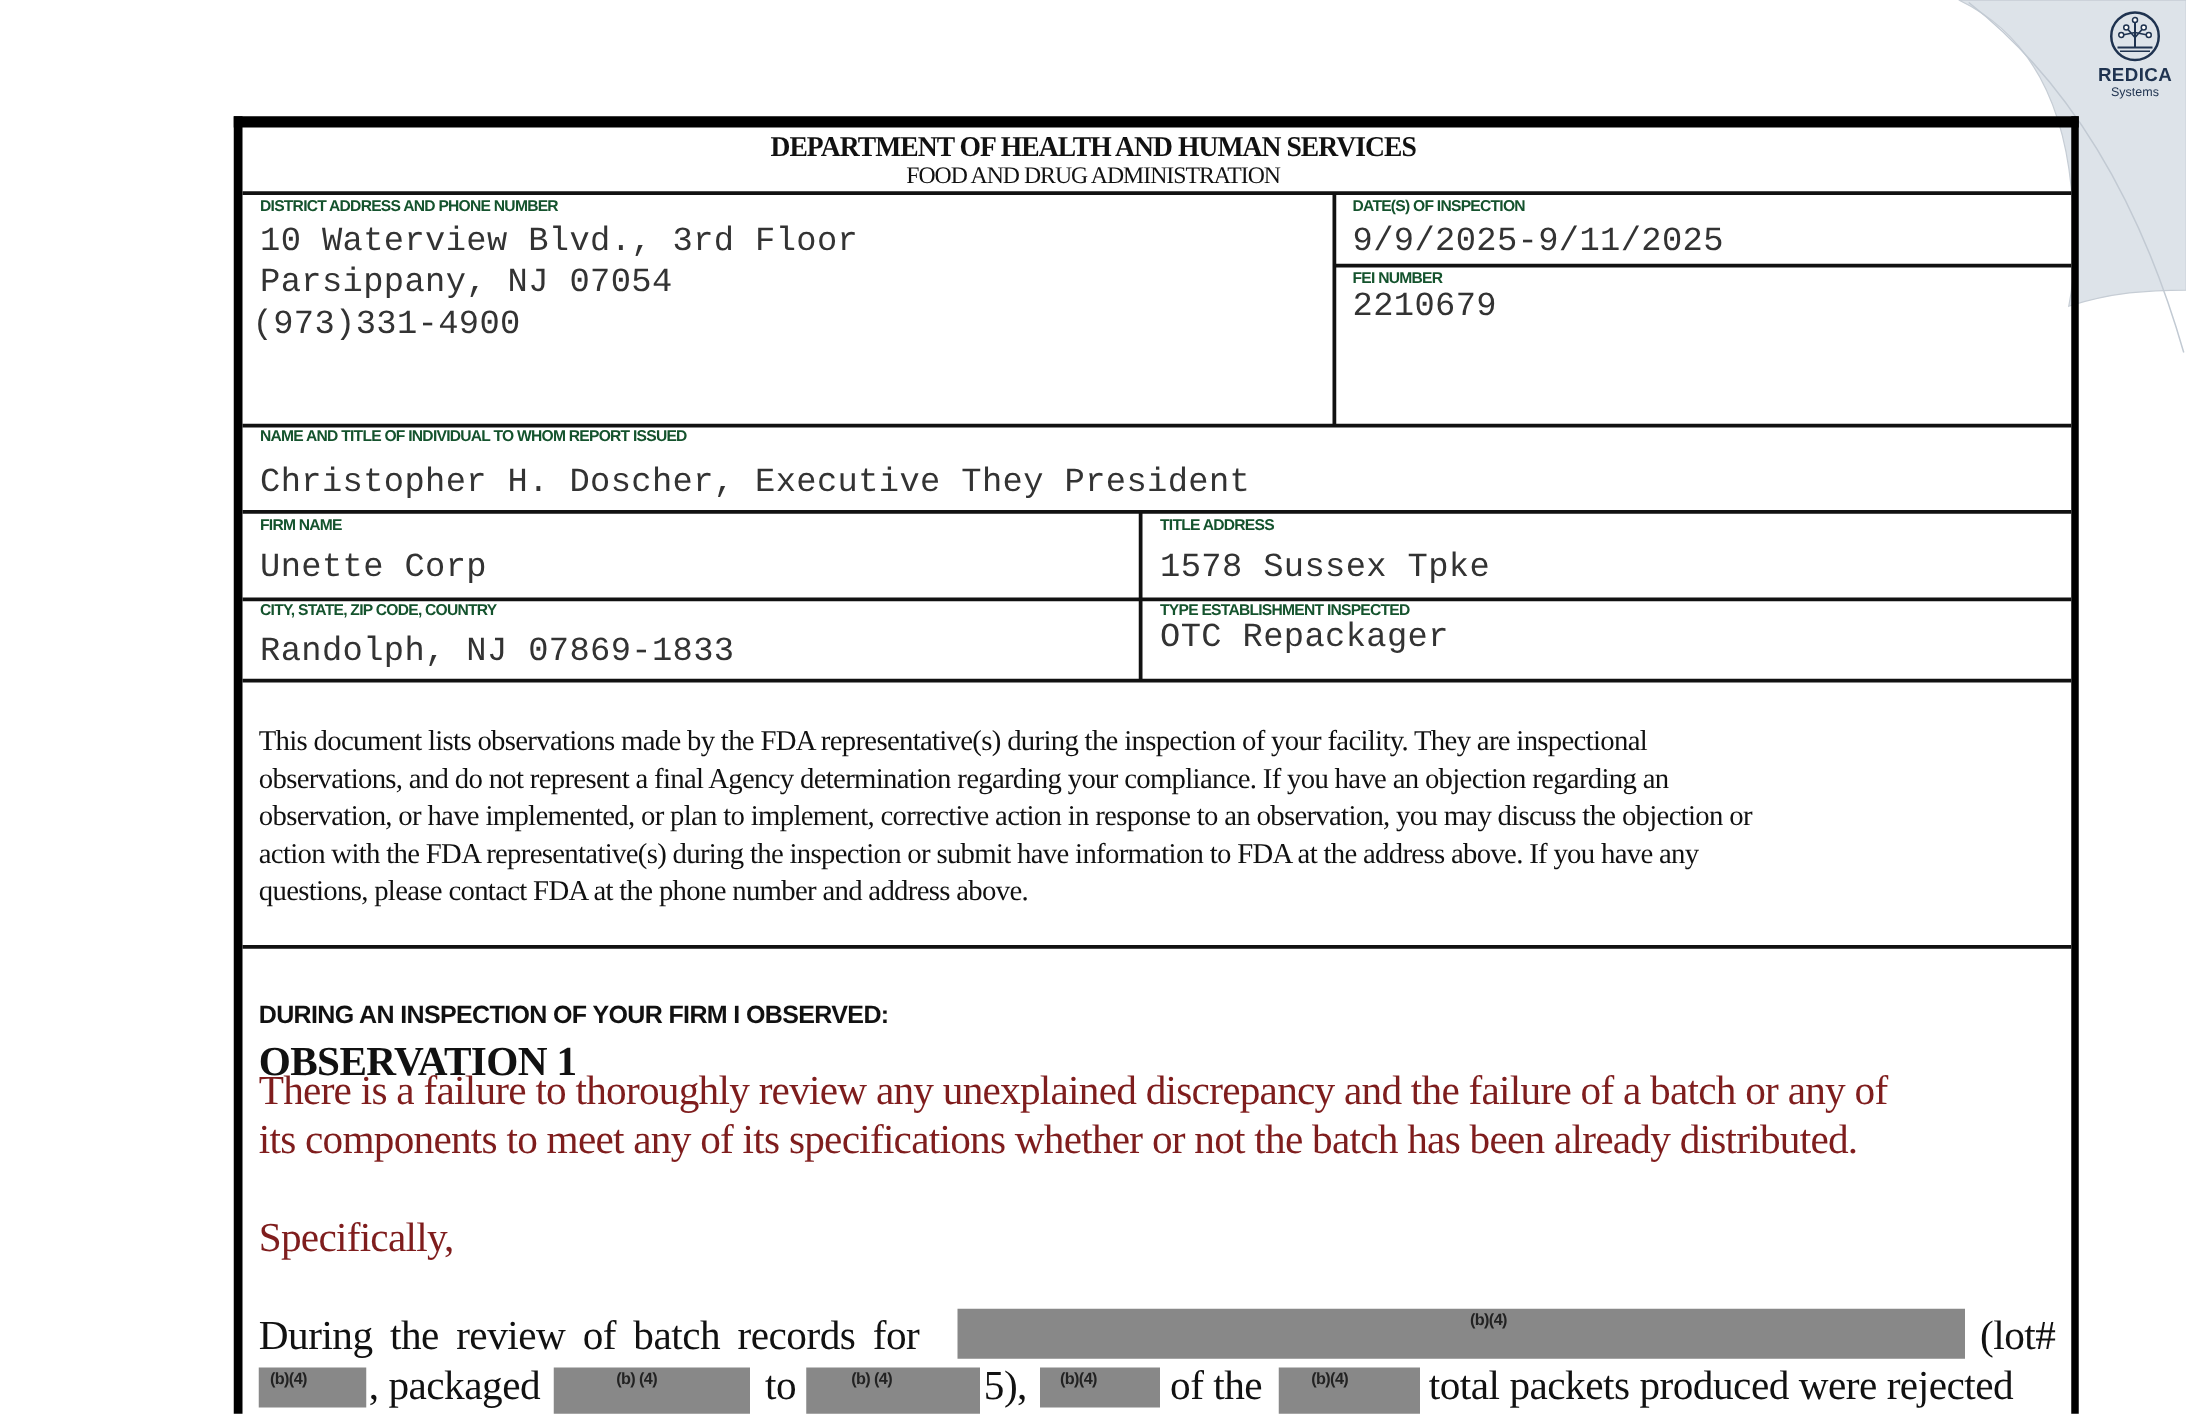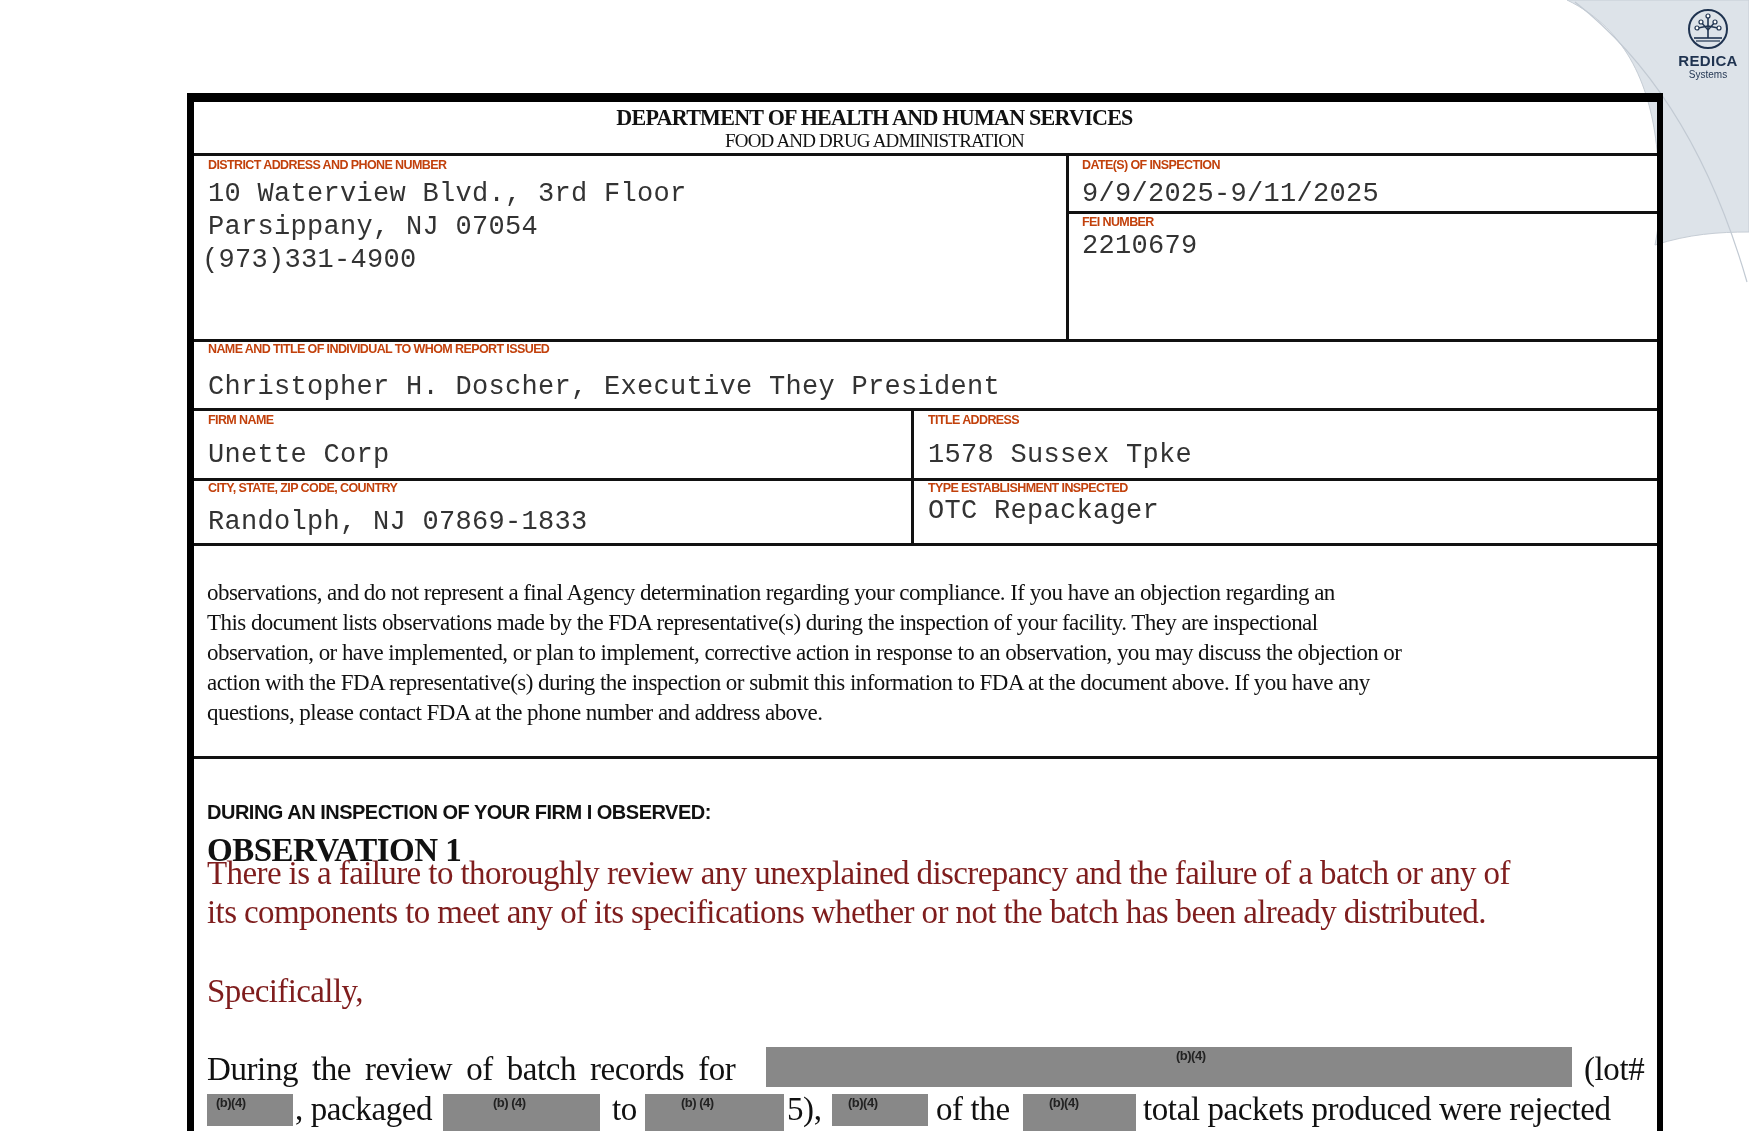--- a/index.html
+++ b/index.html
@@ -1,21 +1,21 @@
 <!DOCTYPE html>
 <html><head>
 <meta charset="utf-8">
 <style>
   html, body { margin:0; padding:0; background:#ffffff; }
   body { width:1749px; height:1131px; position:relative; overflow:hidden; font-family:"Liberation Serif", serif; color:#111; }
   .abs { position:absolute; }
   .frame { position:absolute; left:187px; top:93px; width:1476px; height:1100px; border-left:7px solid #000; border-top:9px solid #000; border-right:6px solid #000; box-sizing:border-box; }
   .hline { position:absolute; height:3px; background:#111; }
   .vline { position:absolute; width:3px; background:#111; }
-  .lbl { position:absolute; font-family:"Liberation Sans", sans-serif; font-weight:bold; font-size:12.5px; letter-spacing:-0.6px; color:#c2410c; white-space:nowrap; line-height:14px; }
+  .lbl { position:absolute; font-family:"Liberation Sans", sans-serif; font-weight:bold; font-size:12.5px; letter-spacing:-0.6px; color:#14532d; white-space:nowrap; line-height:14px; }
   .mono { position:absolute; font-family:"Liberation Mono", monospace; font-size:27px; color:#333; white-space:nowrap; line-height:30px; letter-spacing:0.3px; }
   .title1 { position:absolute; left:0; width:1749px; top:105px; text-align:center; font-family:"Liberation Serif", serif; font-weight:bold; font-size:23px; letter-spacing:-0.8px; transform:scaleX(0.96); transform-origin:center; white-space:nowrap; line-height:26px; }
   .title2 { position:absolute; left:0; width:1749px; top:130px; text-align:center; font-family:"Liberation Serif", serif; font-size:19px; letter-spacing:-0.8px; white-space:nowrap; line-height:22px; }
   .disc { position:absolute; left:207px; top:578px; width:1460px; font-family:"Liberation Serif", serif; font-size:23px; line-height:30px; letter-spacing:-0.55px; color:#111; }
   .disc div { white-space:nowrap; }
   .during-hdr { position:absolute; left:207px; top:800px; font-family:"Liberation Sans", sans-serif; font-weight:bold; font-size:20px; letter-spacing:-0.5px; white-space:nowrap; line-height:24px; }
   .obs-title { position:absolute; left:207px; top:831px; font-family:"Liberation Serif", serif; font-weight:bold; font-size:33px; white-space:nowrap; line-height:38px; letter-spacing:-0.5px; }
   .body { position:absolute; left:207px; font-family:"Liberation Serif", serif; font-size:33px; white-space:nowrap; line-height:38px; letter-spacing:-0.6px; color:#7f1d1d; }
   .redact { position:absolute; background:#888888; }
   .redact span { position:absolute; top:1px; font-family:"Liberation Sans", sans-serif; font-weight:bold; font-size:13px; color:#222; letter-spacing:-0.5px; white-space:nowrap; }
@@ -82,24 +82,24 @@
 <div class="mono" style="left:208px; top:440px;text-align:right;">Unette Corp</div>
 <div class="lbl" style="left:928px; top:413px;">TITLE ADDRESS</div>
 <div class="mono" style="left:928px; top:440px;">1578 Sussex Tpke</div>
 
 <div class="lbl" style="left:208px; top:481px;">CITY, STATE, ZIP CODE, COUNTRY</div>
 <div class="mono" style="left:208px; top:507px;">Randolph, NJ 07869-1833</div>
 <div class="lbl" style="left:928px; top:481px;">TYPE ESTABLISHMENT INSPECTED</div>
 <div class="mono" style="left:928px; top:496px;">OTC Repackager</div>
 
 <div class="disc">
+  <div>This document lists observations made by the FDA representative(s) during the inspection of your facility. They are inspectional</div>
   <div>observations, and do not represent a final Agency determination regarding your compliance. If you have an objection regarding an</div>
-  <div>This document lists observations made by the FDA representative(s) during the inspection of your facility. They are inspectional</div>
   <div>observation, or have implemented, or plan to implement, corrective action in response to an observation, you may discuss the objection or</div>
-  <div>action with the FDA representative(s) during the inspection or submit this information to FDA at the document above. If you have any</div>
+  <div>action with the FDA representative(s) during the inspection or submit have information to FDA at the address above. If you have any</div>
   <div>questions, please contact FDA at the phone number and address above.</div>
 </div>
 
 <div class="during-hdr">DURING AN INSPECTION OF YOUR FIRM I OBSERVED:</div>
 <div class="obs-title">OBSERVATION 1</div>
 <div class="body" style="top:854px;">There is a failure to thoroughly review any unexplained discrepancy and the failure of a batch or any of</div>
 <div class="body" style="top:893px;">its components to meet any of its specifications whether or not the batch has been already distributed.</div>
 <div class="body" style="top:972px;">Specifically,</div>
 
 <div class="justline" style="left:207px; top:1050px; word-spacing:6px;">During the review of batch records for</div>

